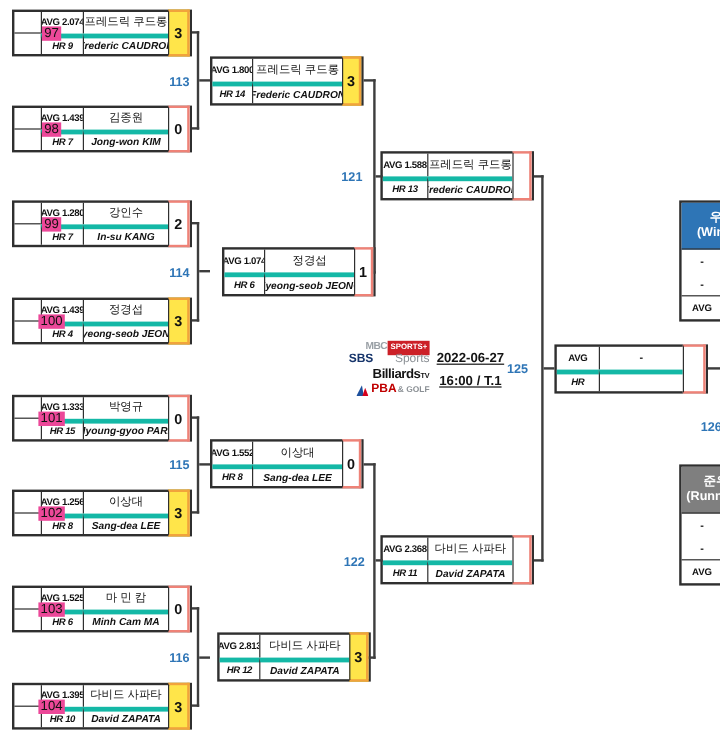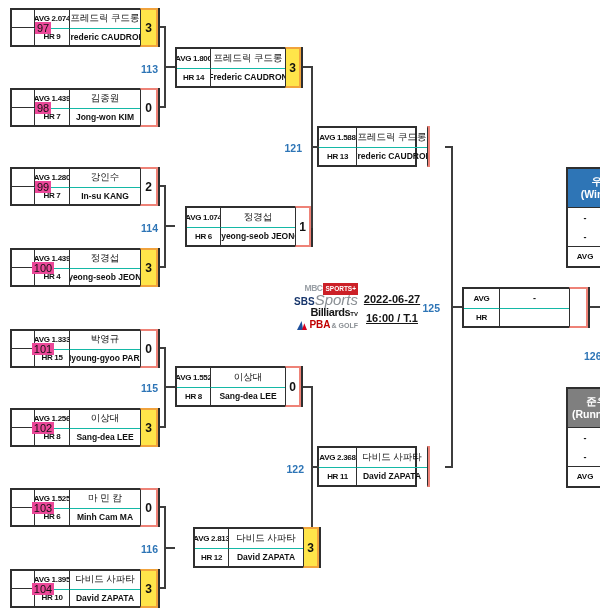--- a/index.html
+++ b/index.html
@@ -7,26 +7,26 @@
     position:relative; width:600px; height:613px; overflow:hidden;
     background:#fff; font-family:"Liberation Sans", sans-serif; color:#111;
   }
   
   .match {
     position:absolute; display:grid; grid-template-rows:1fr 1fr;
     background:#fff; border:2px solid #2f2f2f; box-sizing:border-box;
   }
   .r1  { width:150px; height:39px; grid-template-columns:22px 35px 71px 1fr; }
   .r2  { width:128px; height:41px; grid-template-columns:33px 75px 1fr; }
-  .sf  { width:100px; height:41px; grid-template-columns:37px 71px 1fr; }
+  .sf  { width:128px; height:41px; grid-template-columns:37px 71px 1fr; }
   .fin { width:128px; height:41px; grid-template-columns:35px 70px 1fr; }
   .c { display:flex; align-items:center; justify-content:center;
        border-left:1px solid #2f2f2f; overflow:hidden; white-space:nowrap; }
   .c.nb { border-left:none; }
-  .c.bt { border-top:1px solid #14b8a6; }
+  .c.bt { border-top:4px solid #14b8a6;font-style:italic; }
   .r1 .p11{grid-area:1/2;} .r1 .p12{grid-area:1/3;}
   .r1 .p21{grid-area:2/2;} .r1 .p22{grid-area:2/3;}
   .r1 .score{grid-area:1/4/3/5;}
   .r2 .p11,.sf .p11,.fin .p11{grid-area:1/1;}
   .r2 .p12,.sf .p12,.fin .p12{grid-area:1/2;}
   .r2 .p21,.sf .p21,.fin .p21{grid-area:2/1;}
   .r2 .p22,.sf .p22,.fin .p22{grid-area:2/2;}
   .r2 .score,.sf .score,.fin .score{grid-area:1/3/3/4;}
   .num { grid-area:1/1/3/2; position:relative; display:flex; align-items:center;
          justify-content:center; font-size:11px; }
@@ -62,21 +62,21 @@
            border-top:1.5px solid #2f2f2f; }
   .panel-avg .pc { width:34px; text-align:center; font-size:8px; font-weight:bold; }
   
   .logos { position:absolute; width:66px; }
   .logos .row { display:flex; justify-content:flex-end; align-items:baseline;
            line-height:12px; height:12px; }
   .mbc { color:#9aa0a6; font-weight:bold; font-size:8.5px; letter-spacing:-0.5px; }
   .mbc-badge { background:#cc2027; color:#fff; font-size:6.5px; font-weight:bold;
            padding:0 2px; margin-left:1px; }
   .sbs { color:#17356b; font-weight:bold; font-size:10px; }
-  .sbs-sp { color:#8a8f94; font-style:italic; font-size:15px; margin-left:0; }
+  .sbs-sp { color:#8a8f94; font-size:10px; margin-left:18px; }
   .bil { color:#141414; font-weight:bold; font-size:11px; letter-spacing:-0.4px; }
   .bil-tv { color:#141414; font-weight:bold; font-size:6px; vertical-align:super; }
   .pba { color:#c00000; font-weight:bold; font-size:10px; margin-left:1px; }
   .pba-g { color:#8a8f94; font-weight:bold; font-size:7px; margin-left:1px; }
   .dt { position:absolute; text-align:center; font-weight:bold; font-size:11px;
         line-height:14px; color:#141414; width:72px;text-decoration:underline; }
   .dt .t2 { margin-top:5px; }
 </style>
 </head>
 <body>
@@ -178,21 +178,21 @@
     <div class="c p22 bt ename">Kyeong-seob JEONG</div>
     <div class="score loss">1</div>
   </div>
   <div class="match r2" style="left:175px;top:366px">
     <div class="c p11 nb avg">AVG 1.552</div>
     <div class="c p12 kname">이상대</div>
     <div class="c p21 nb bt avg">HR 8</div>
     <div class="c p22 bt ename">Sang-dea LEE</div>
     <div class="score loss">0</div>
   </div>
-  <div class="match r2" style="left:193px;top:527px">
+  <div class="match r2" style="left:181px;top:527px">
     <div class="c p11 nb avg">AVG 2.813</div>
     <div class="c p12 kname">다비드 사파타</div>
     <div class="c p21 nb bt avg">HR 12</div>
     <div class="c p22 bt ename">David ZAPATA</div>
     <div class="score win">3</div>
   </div>
 
   <div class="match sf" style="left:317px;top:126px">
     <div class="c p11 nb avg">AVG 1.588</div>
     <div class="c p12 kname">프레드릭 쿠드롱</div>

